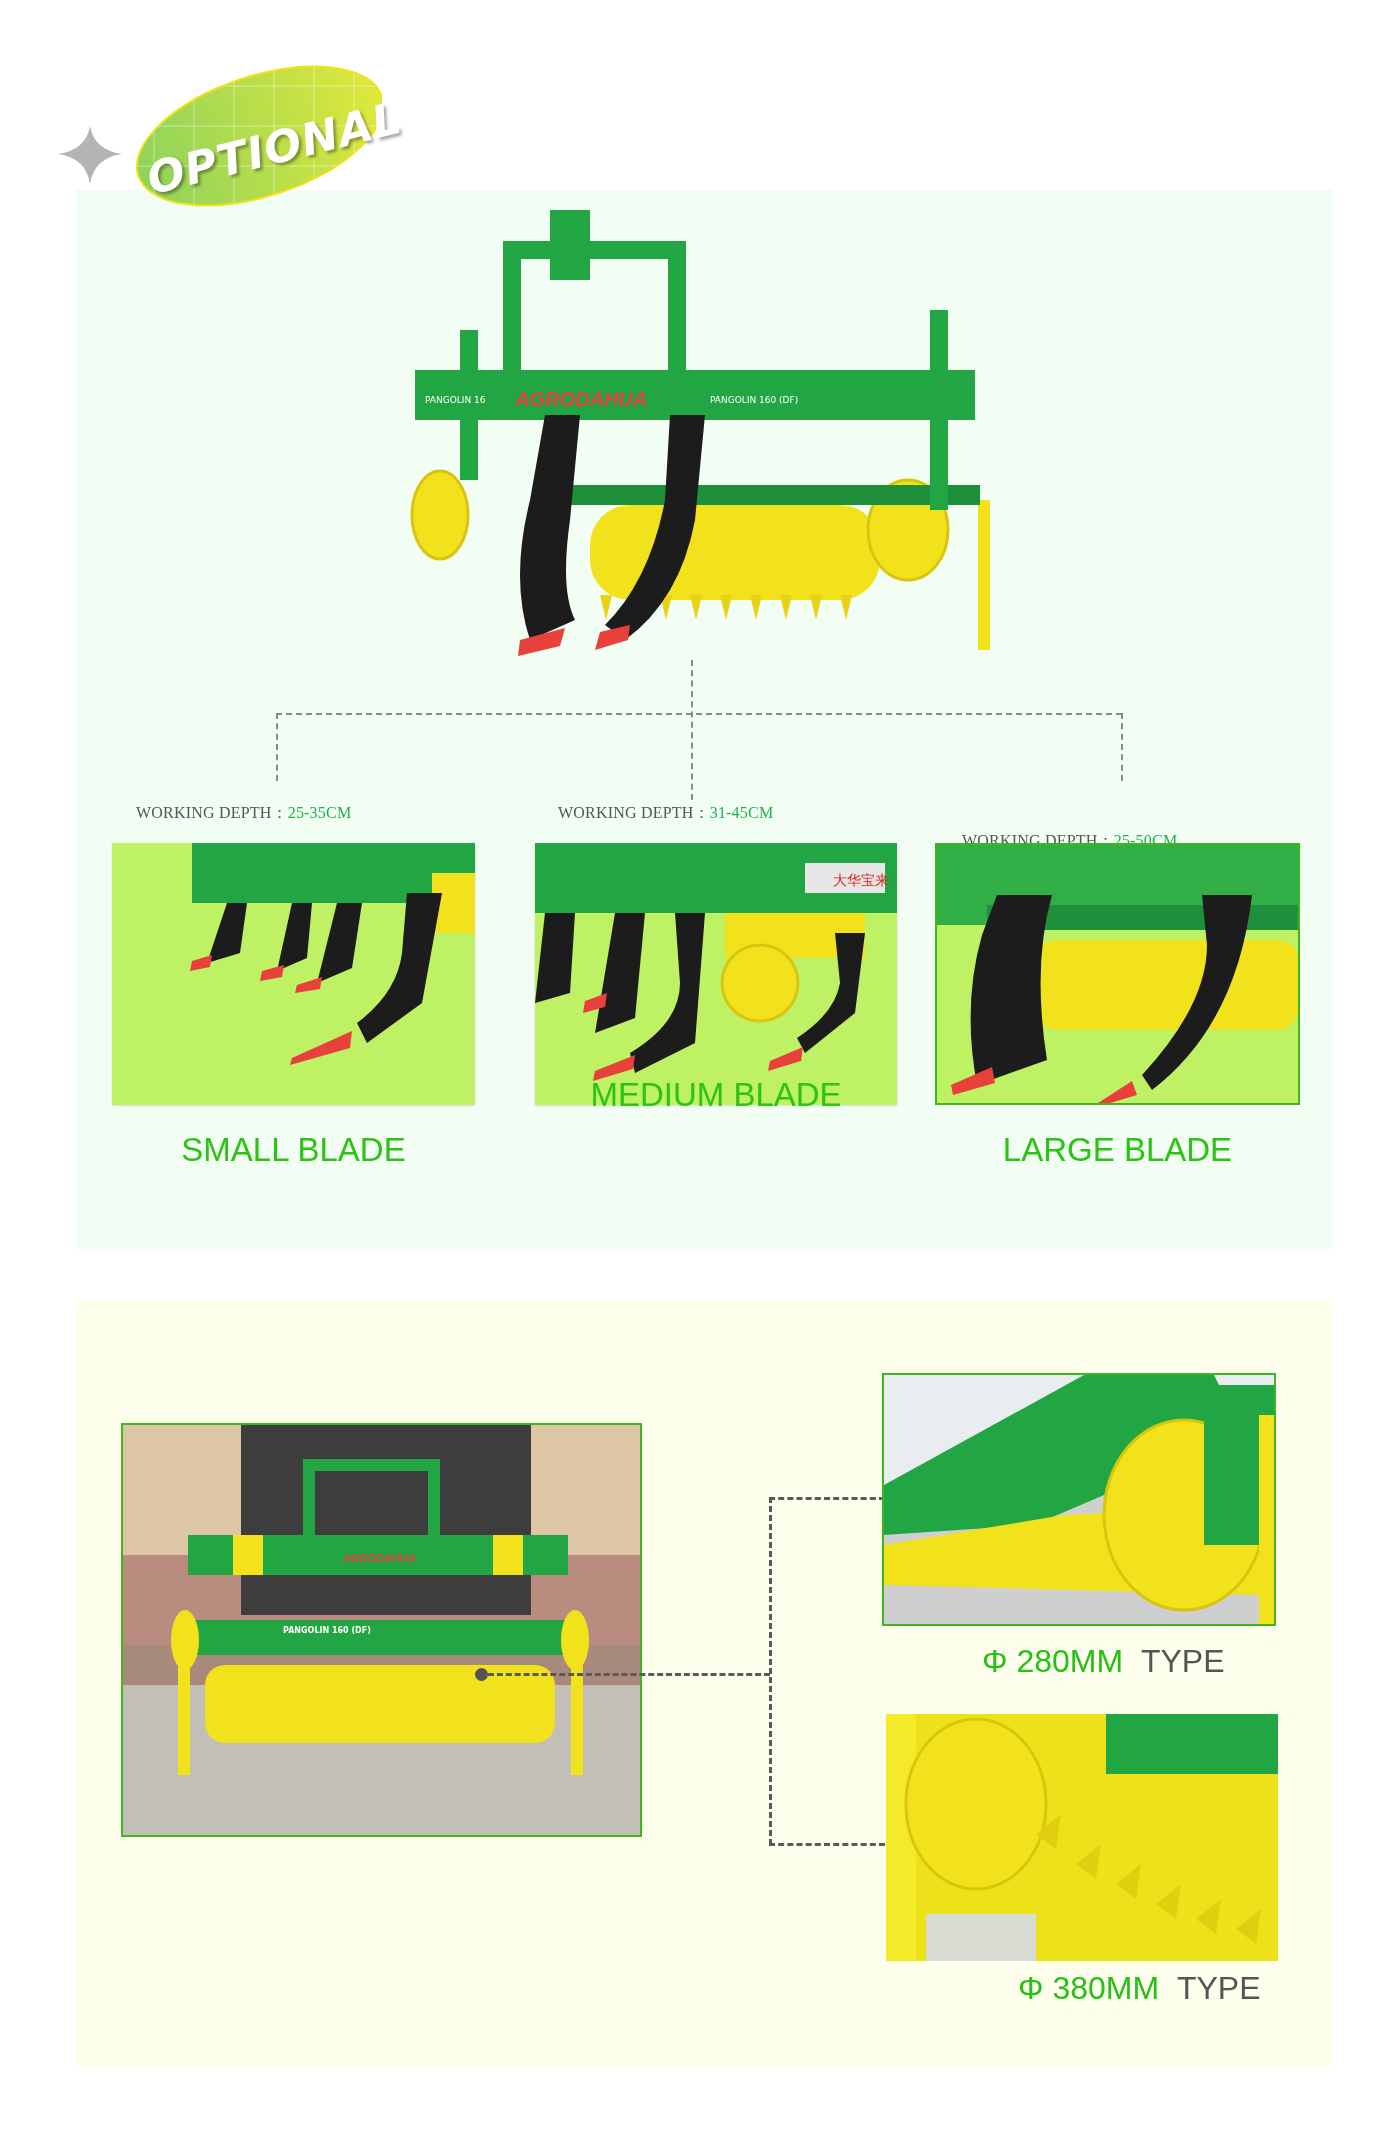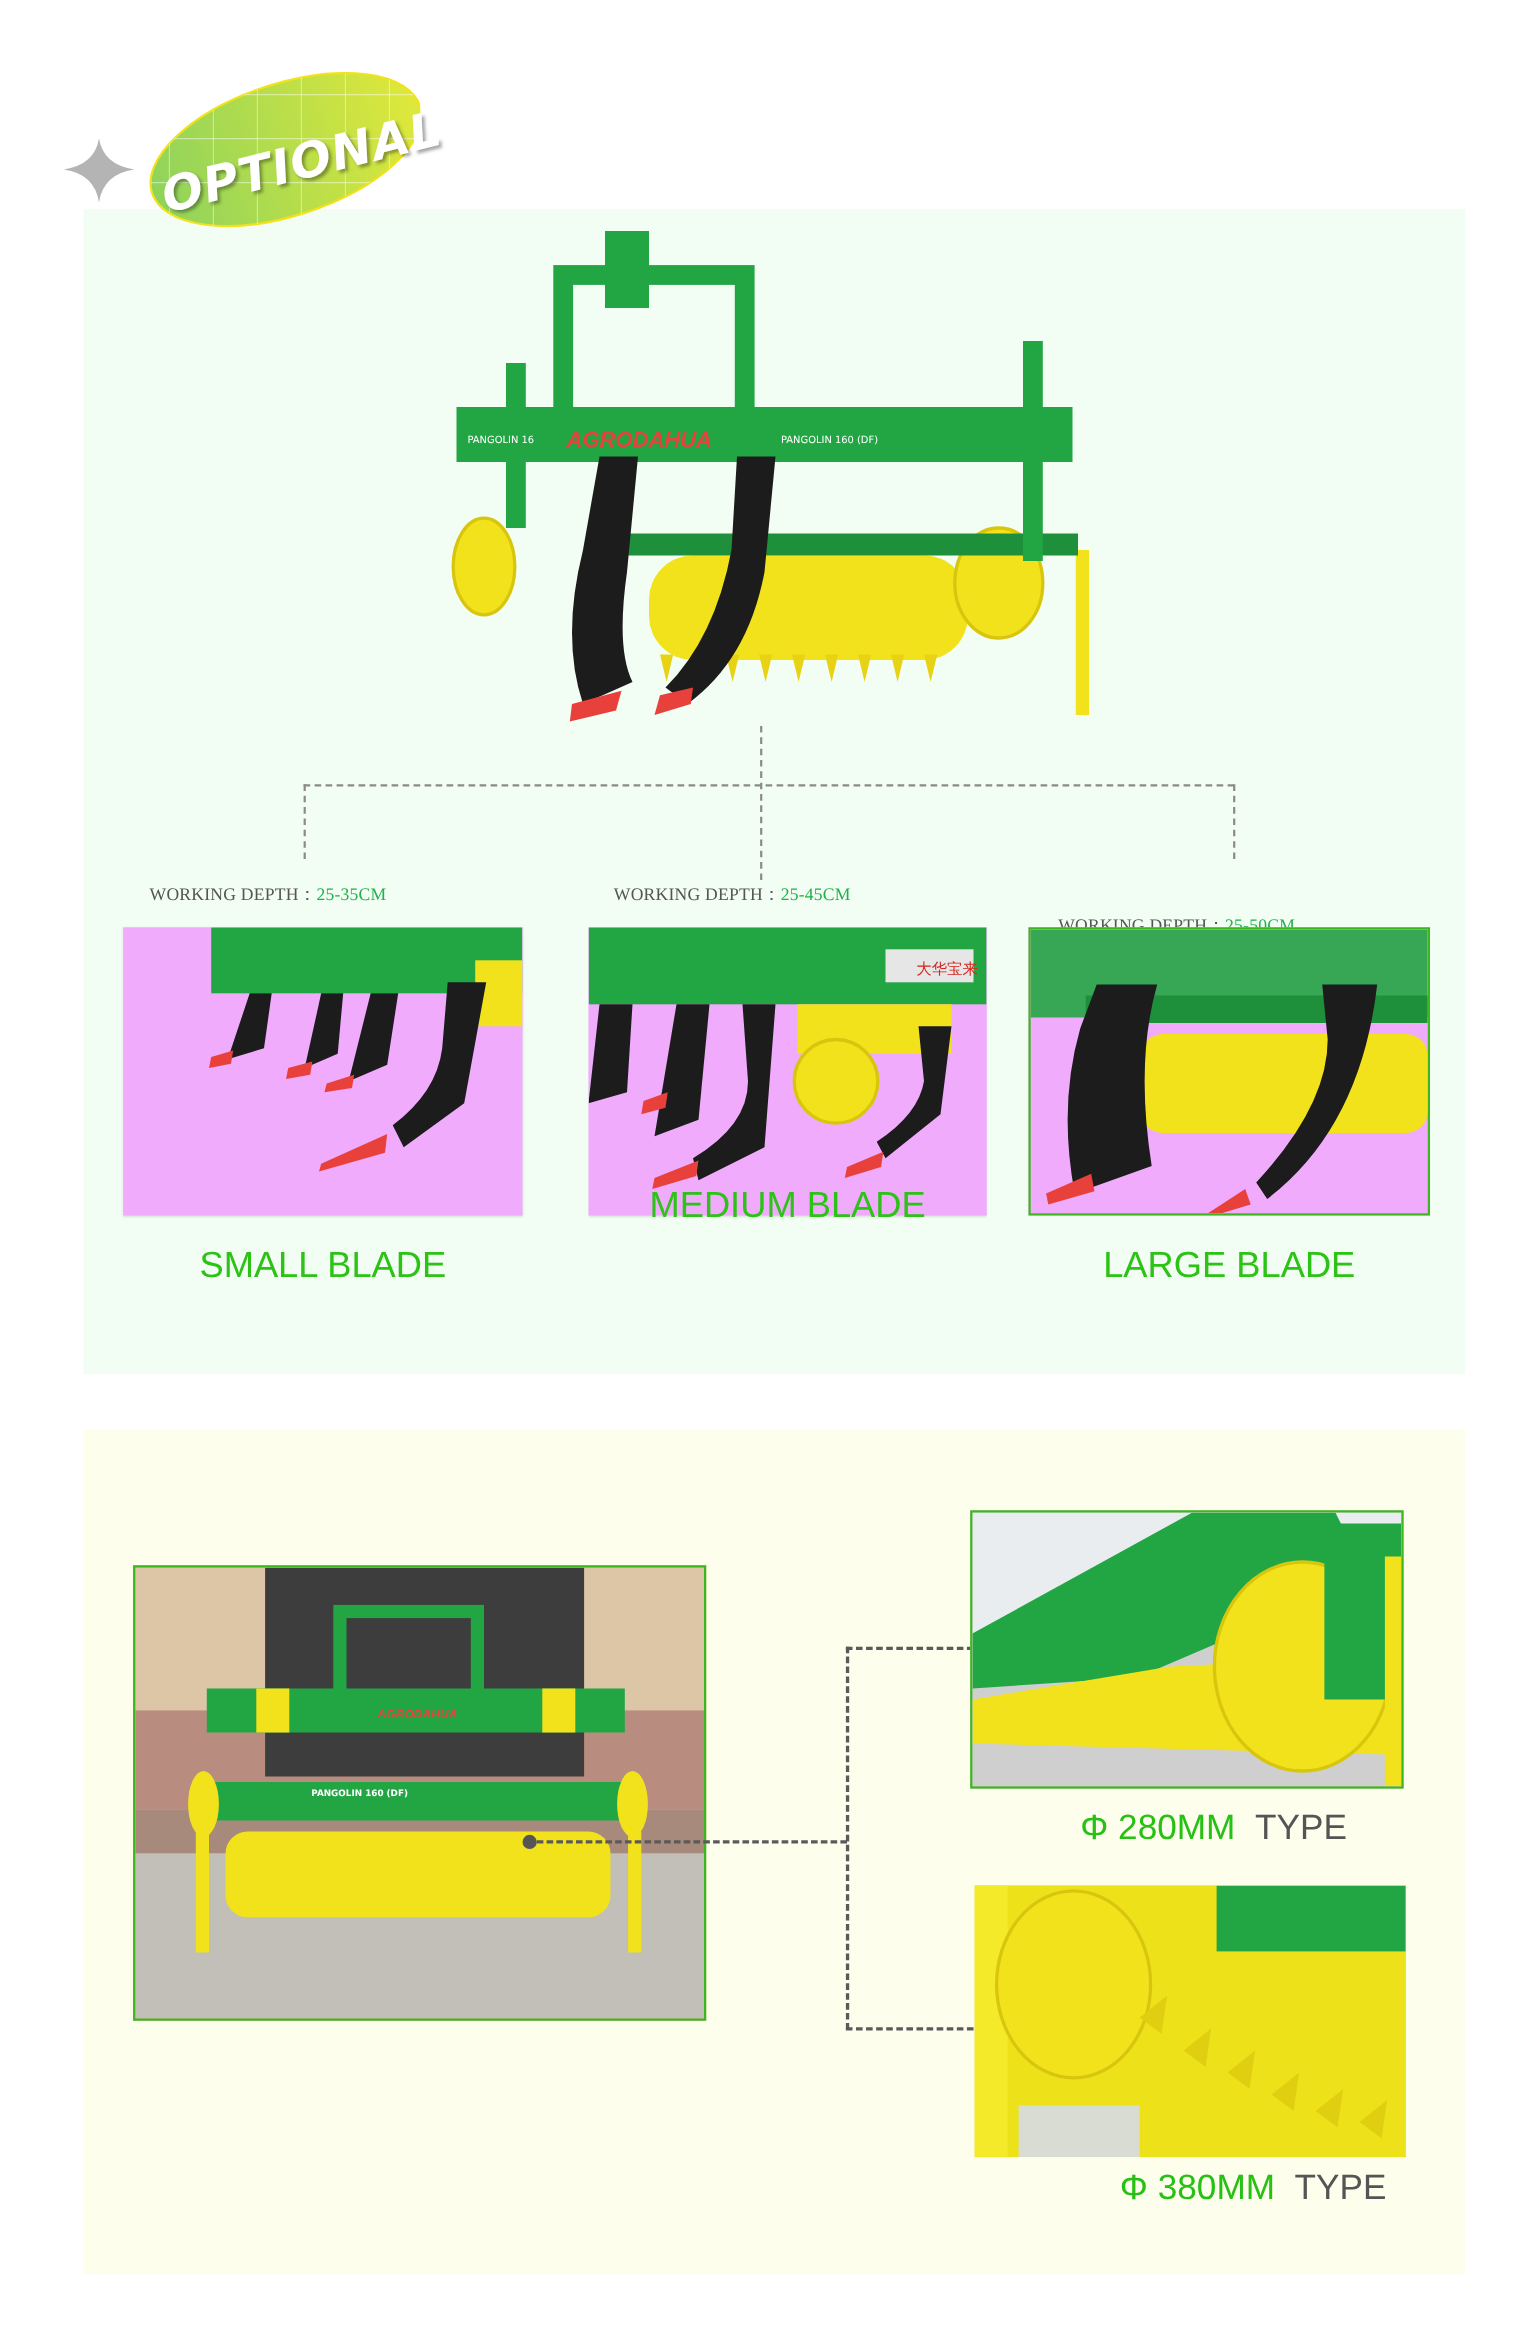--- a/index.html
+++ b/index.html
@@ -17,21 +17,21 @@
   .badge-text {
     position: absolute; left: 96px; top: 106px;
     font-family: "DejaVu Sans", sans-serif; font-weight: bold; font-style: italic;
     font-size: 44px; color: #ffffff; letter-spacing: 1px;
     transform: rotate(-14deg); transform-origin: left center;
     text-shadow: 2px 3px 3px rgba(0,0,0,0.35);
   }
 
   
   .photo { position: absolute; overflow: hidden; }
-  .photo-white { background: #f0abfc; }
+  .photo-white { background: #bef264; }
   .photo-border { border: 2px solid #3cb81e; }
   .thumb-shadow { box-shadow: 0 1px 2px rgba(0,0,0,0.12); }
 
   .depth-label {
     position: absolute; font-family: Liberation Serif, serif; font-size: 16px; color: #555555;
     white-space: nowrap; letter-spacing: 0.2px;
   }
   .depth-label .val { color: #1fb24a; }
 
   .blade-label {
@@ -129,21 +129,21 @@
 
 <div class="dash-v" style="left:691px; top:660px; height:140px;"></div>
 <div class="dash-h" style="left:276px; top:713px; width:846px;"></div>
 <div class="dash-v" style="left:276px; top:713px; height:68px;"></div>
 <div class="dash-v" style="left:1121px; top:713px; height:68px;"></div>
 
 <div class="depth-label" style="left:136px; top:803px;">
   <span>WORKING DEPTH：</span><span class="val">25-35CM</span>
 </div>
 <div class="depth-label" style="left:558px; top:803px;">
-  <span>WORKING DEPTH：</span><span class="val">25-45CM</span>
+  <span>WORKING DEPTH：</span><span class="val">31-45CM</span>
 </div>
 <div class="depth-label" style="left:962px; top:803px;margin-top:28px;">
   <span>WORKING DEPTH：</span><span class="val">25-50CM</span>
 </div>
 
 <div class="photo photo-white thumb-shadow" style="left:112px; top:843px; width:363px; height:262px;">
   <svg width="363" height="262" viewBox="0 0 363 262">
     <rect x="80" y="0" width="283" height="60" fill="#22a644"></rect>
     <rect x="320" y="30" width="43" height="60" fill="#f2e21c"></rect>
     <path d="M115 60 L135 60 L128 110 L95 120 Z" fill="#1c1c1c"></path>

